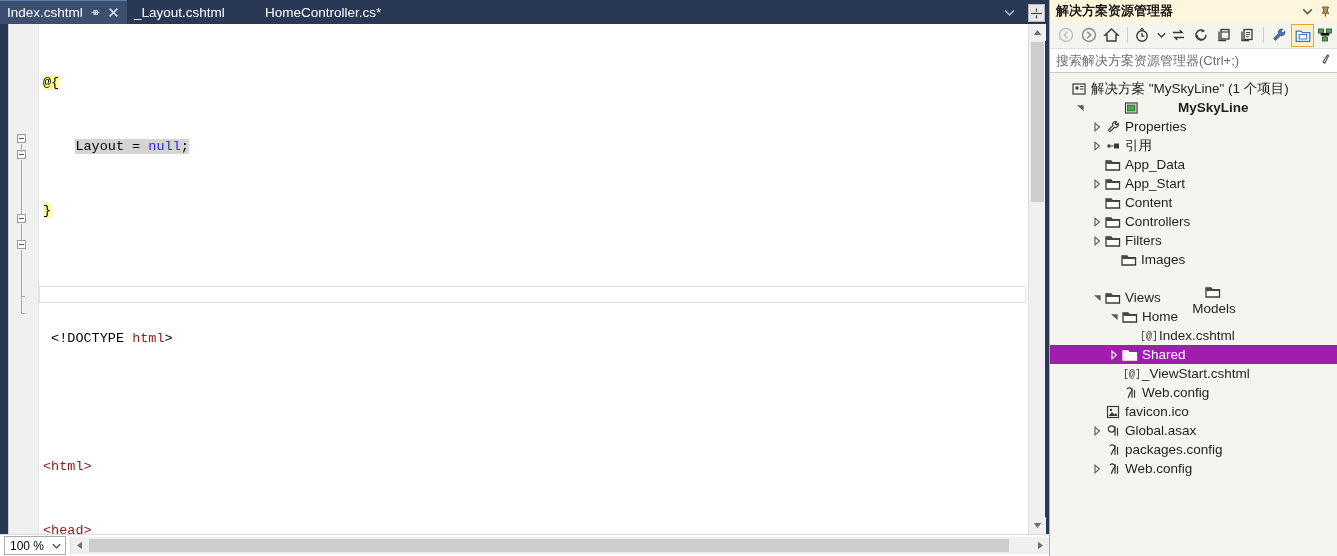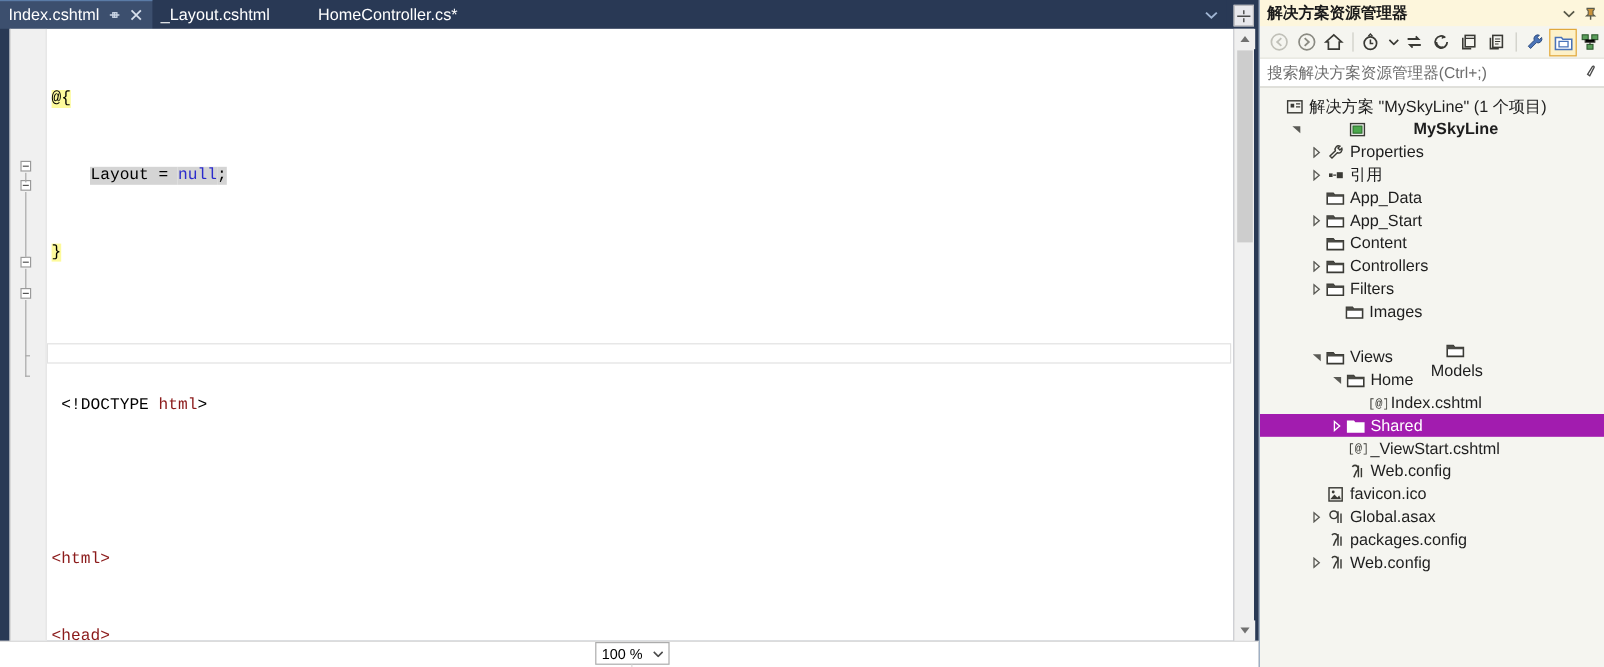--- a/index.html
+++ b/index.html
@@ -116,21 +116,21 @@
   #ed-split {
     position: absolute; left: 1028px; top: 4px; width: 17px; height: 18px;
     background: #e8e8ec; border: 1px solid #b9b9bd;
     display: flex; align-items: center; justify-content: center;
   }
 
   
   #statusbar {
     position: absolute; left: 0; bottom: 0; width: 1049px; height: 22px;
     background: #ffffff; border-top: 1px solid #dcdcdc;
-    display: flex; align-items: center; flex-direction: column;
+    display: flex; align-items: center;
   }
   #zoom-combo {
     margin-left: 4px; width: 62px; height: 19px;
     border: 1px solid #acacac; background: #ffffff;
     display: flex; align-items: center; font-size: 12px; color: #000;
     padding-left: 5px; position: relative;
   }
   #zoom-combo .caret {
     position: absolute; right: 4px; top: 50%; transform: translateY(-50%);
   }

